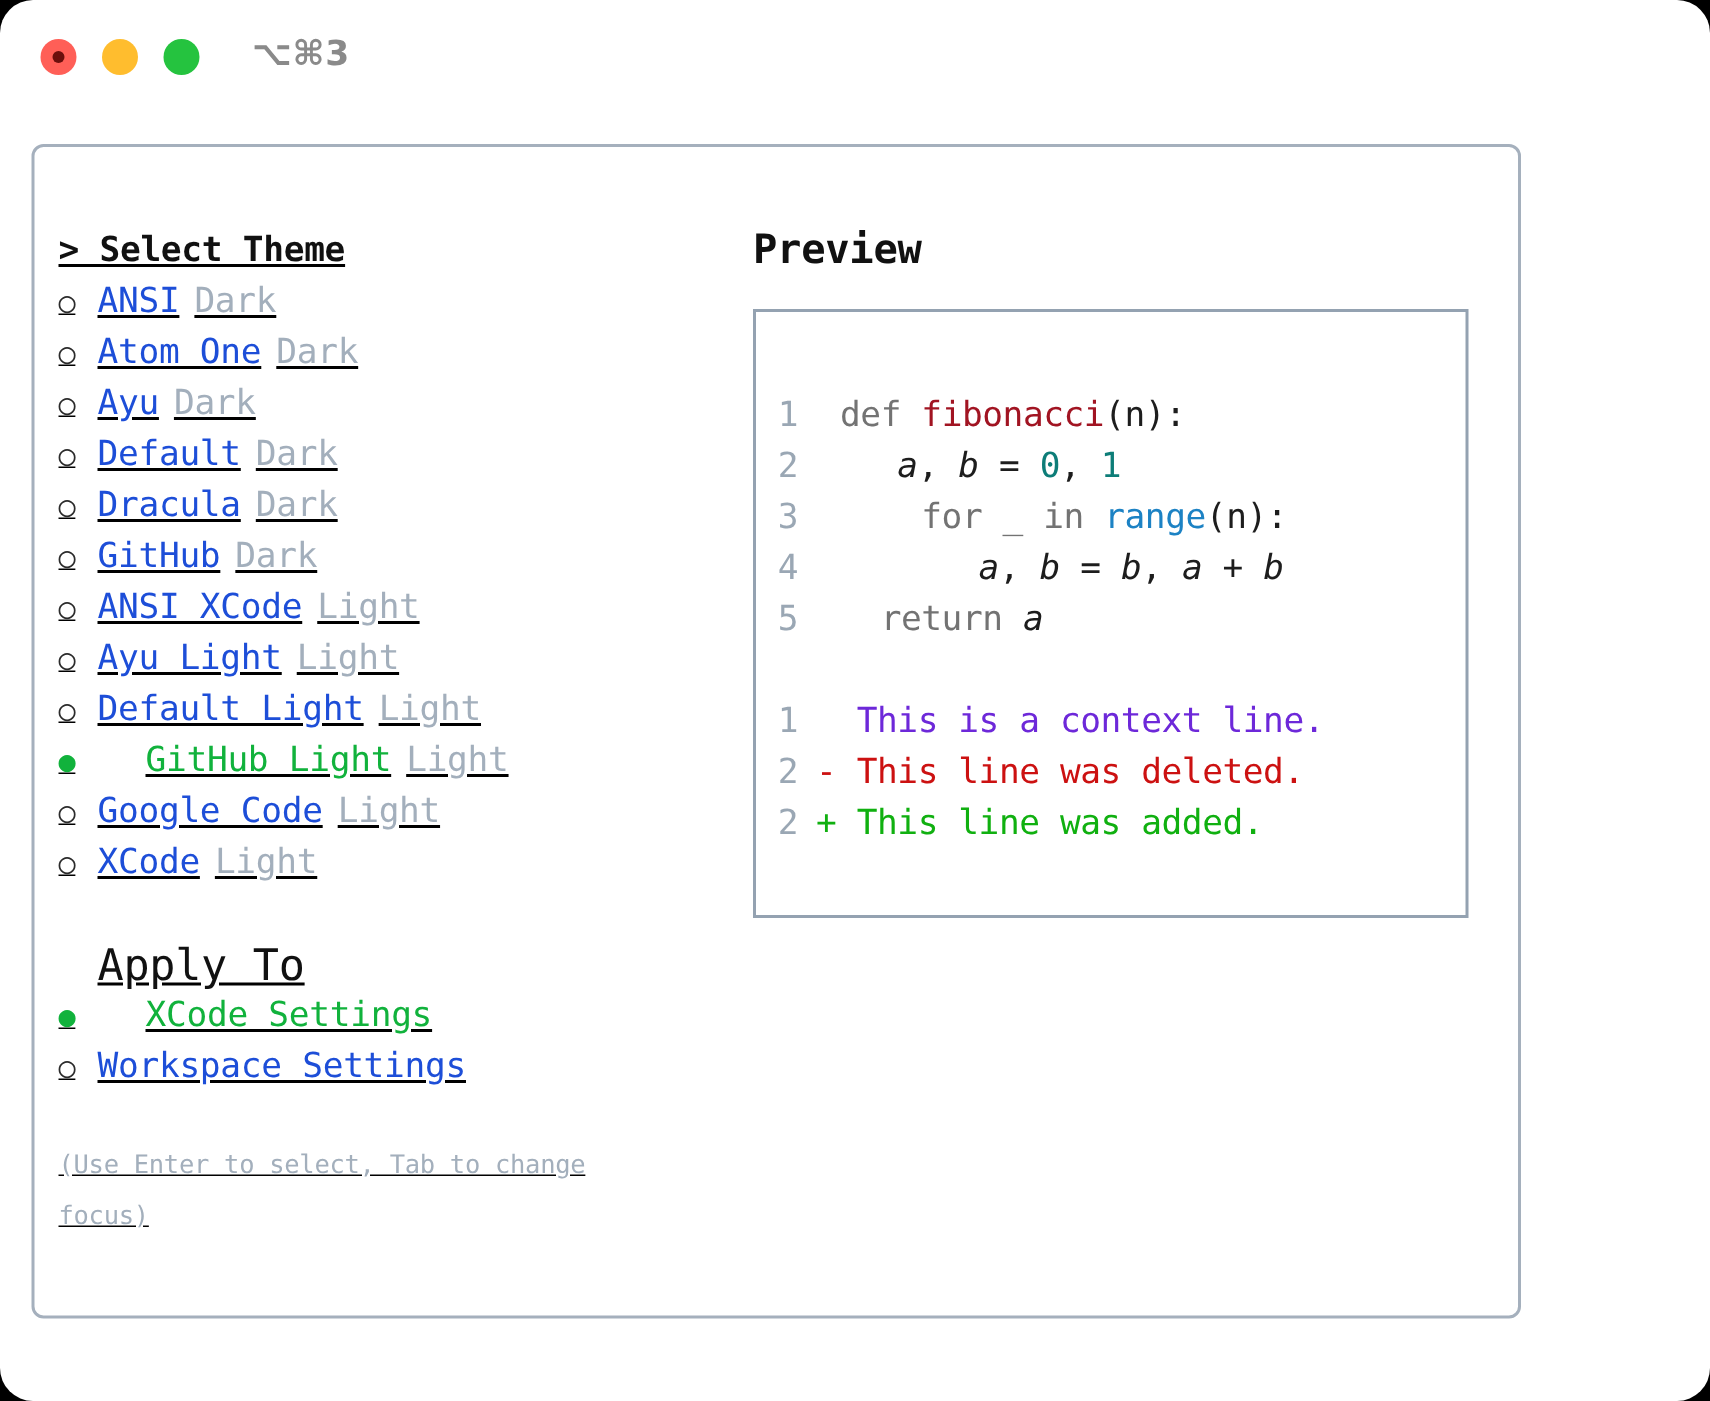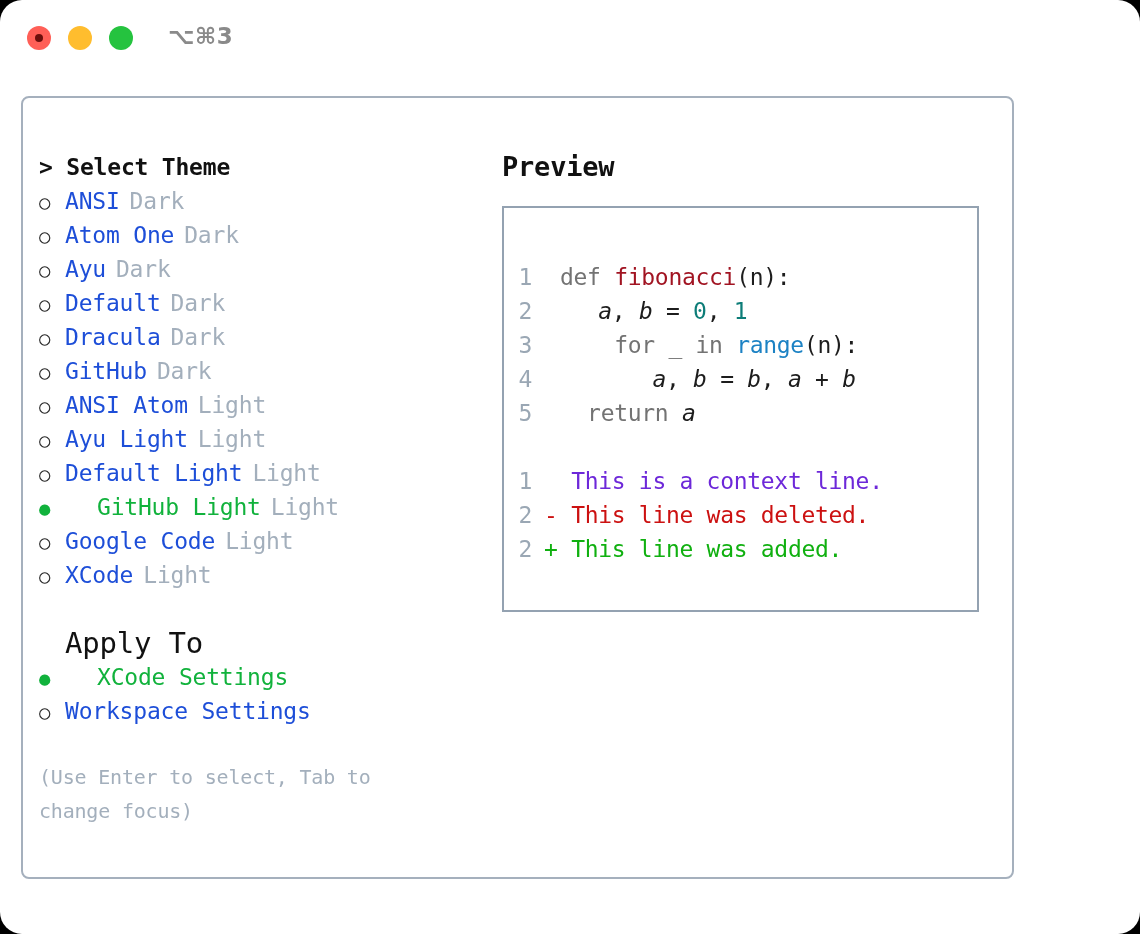--- a/index.html
+++ b/index.html
@@ -88,20 +88,21 @@
     width: 100%;
     height: 100%;
   }
 
   
   .left-col {
     position: absolute;
     left: 16px;
     top: 52px;
     width: 460px;
+    text-decoration: underline;
   }
 
   .list-head {
     font-size: 23px;
     font-weight: 700;
     color: #111111;
     line-height: 34px;
     white-space: pre;
     letter-spacing: -0.2px;
   }
@@ -137,21 +138,21 @@
     color: #111111;
     line-height: 34px;
     height: 34px;
     padding-left: 26px;
     white-space: pre;
     letter-spacing: -0.2px;
   }
 
   .hint {
     margin-top: 32px;
-    font-size: 20px;
+    font-size: 17px;
     color: #a3afbc;
     line-height: 34px;
     width: 410px;
     letter-spacing: -0.2px;
   }
 
   
   .right-col {
     position: absolute;
     left: 479px;
@@ -229,21 +230,21 @@
 
         <div class="list-head">&gt; Select Theme</div>
 
         <div id="theme-list">
             <div class="opt-row"><span class="marker">○</span><span class="opt-label">ANSI</span><span class="opt-tag">Dark</span></div>
             <div class="opt-row"><span class="marker">○</span><span class="opt-label">Atom One</span><span class="opt-tag">Dark</span></div>
             <div class="opt-row"><span class="marker">○</span><span class="opt-label">Ayu</span><span class="opt-tag">Dark</span></div>
             <div class="opt-row"><span class="marker">○</span><span class="opt-label">Default</span><span class="opt-tag">Dark</span></div>
             <div class="opt-row"><span class="marker">○</span><span class="opt-label">Dracula</span><span class="opt-tag">Dark</span></div>
             <div class="opt-row"><span class="marker">○</span><span class="opt-label">GitHub</span><span class="opt-tag">Dark</span></div>
-            <div class="opt-row"><span class="marker">○</span><span class="opt-label">ANSI Atom</span><span class="opt-tag">Light</span></div>
+            <div class="opt-row"><span class="marker">○</span><span class="opt-label">ANSI XCode</span><span class="opt-tag">Light</span></div>
             <div class="opt-row"><span class="marker">○</span><span class="opt-label">Ayu Light</span><span class="opt-tag">Light</span></div>
             <div class="opt-row"><span class="marker">○</span><span class="opt-label">Default Light</span><span class="opt-tag">Light</span></div>
             <div class="opt-row"><span class="marker sel">●</span><span class="opt-label sel">GitHub Light</span><span class="opt-tag">Light</span></div>
             <div class="opt-row"><span class="marker">○</span><span class="opt-label">Google Code</span><span class="opt-tag">Light</span></div>
             <div class="opt-row"><span class="marker">○</span><span class="opt-label">XCode</span><span class="opt-tag">Light</span></div>
           </div>
 
         <div class="section-gap"></div>
 
         <div class="section-head">Apply To</div>

